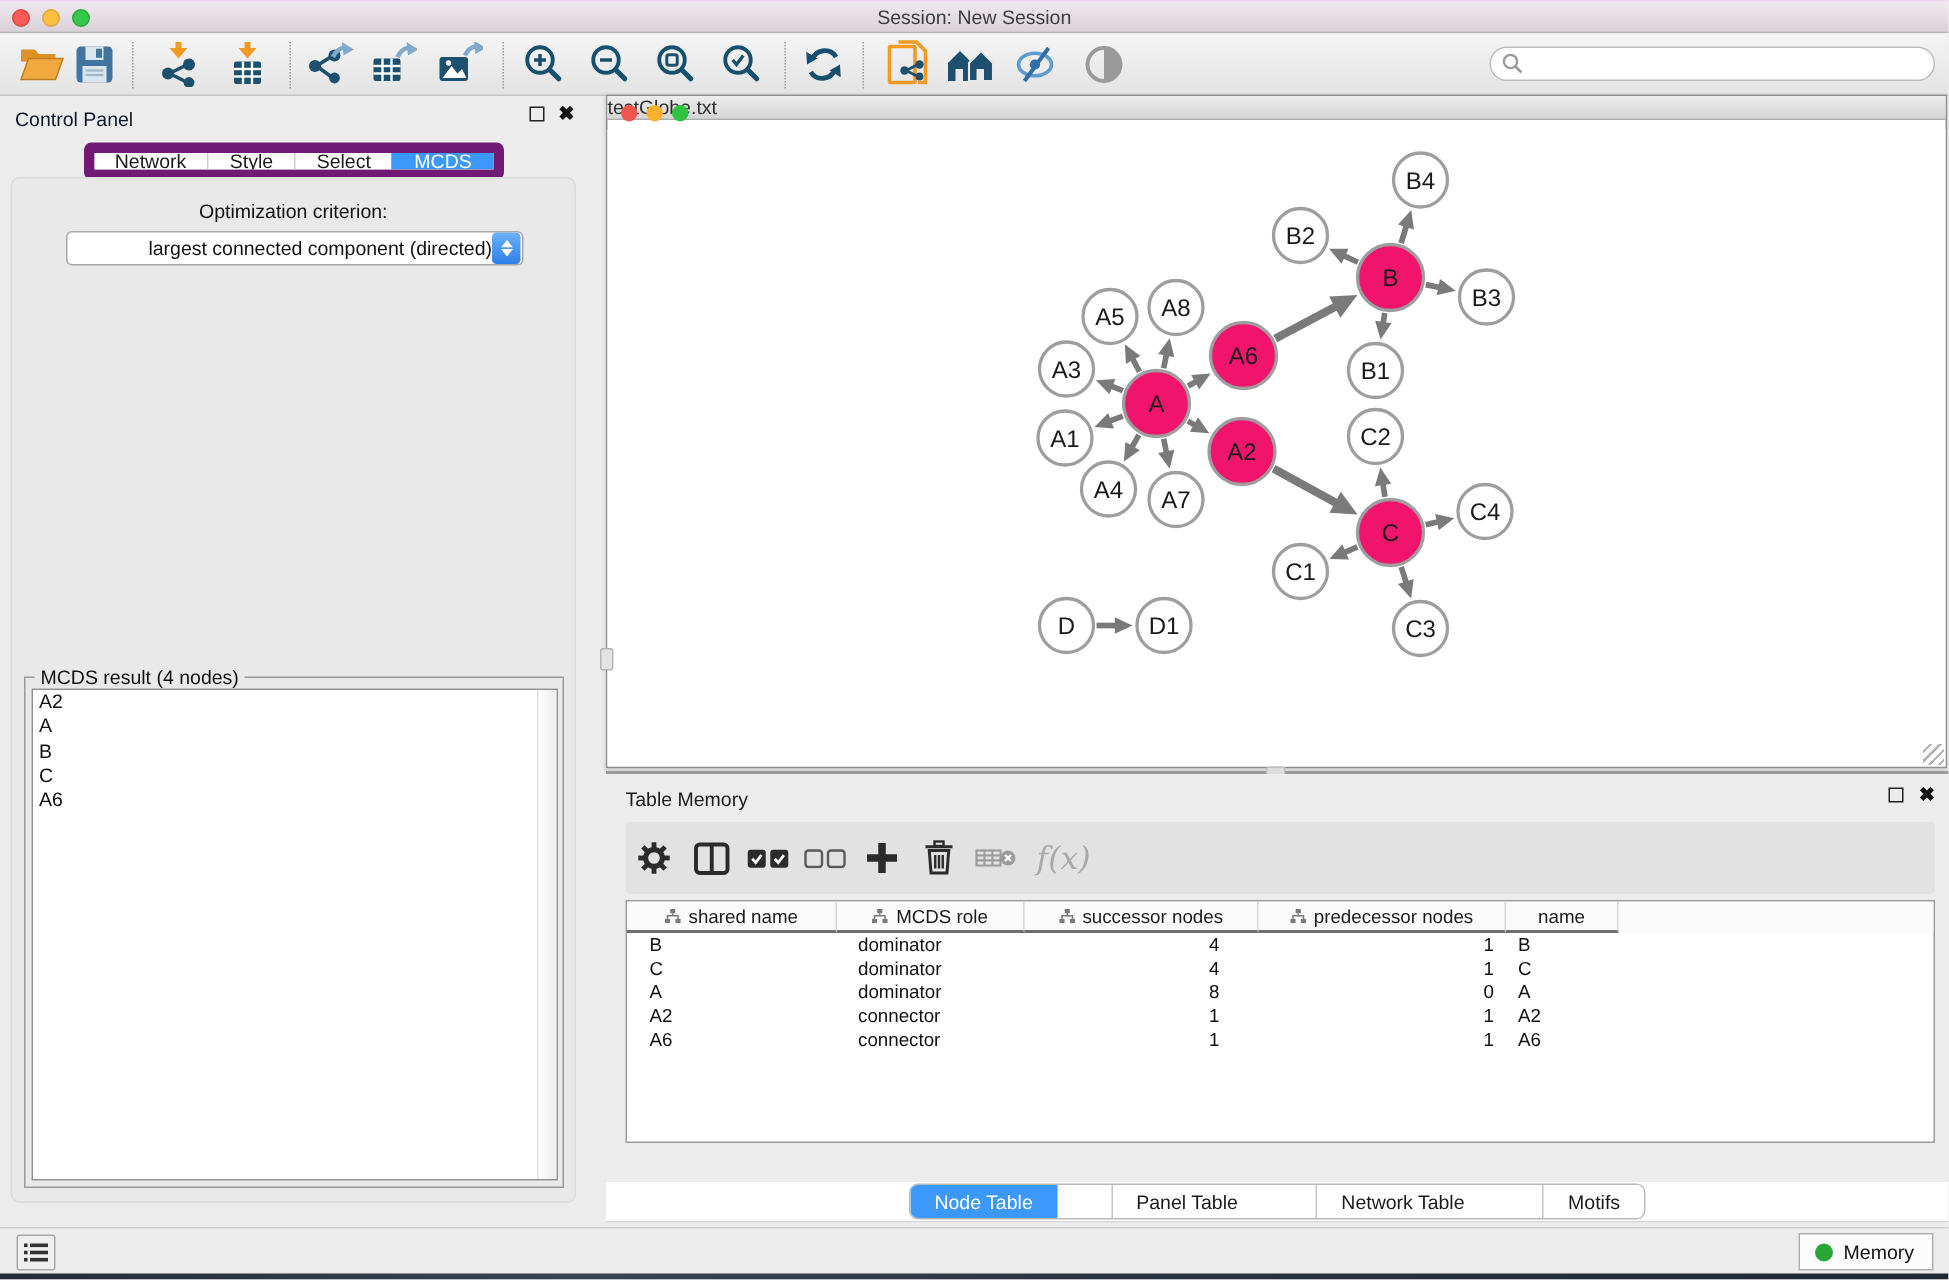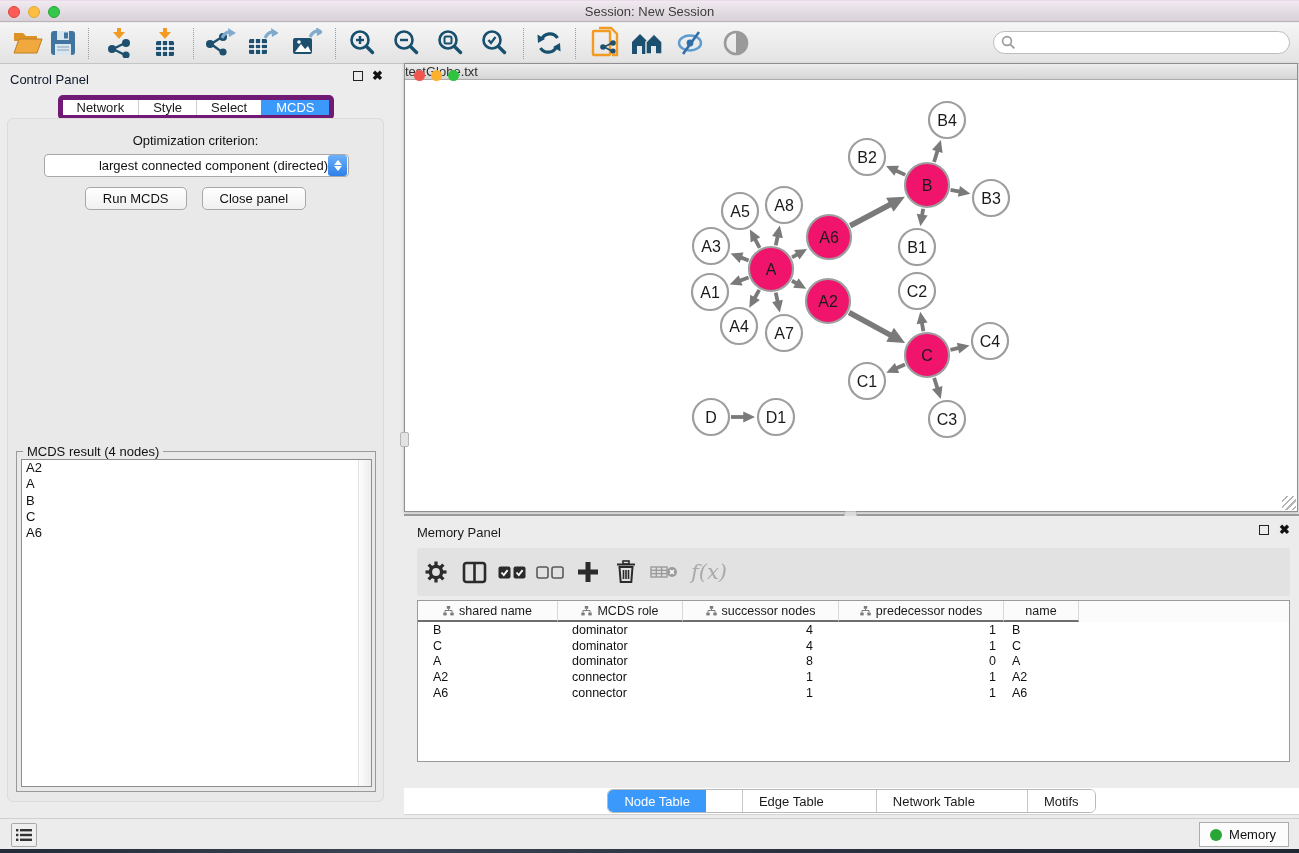--- a/index.html
+++ b/index.html
@@ -27,21 +27,21 @@
   .searchbox { position:absolute; right:9px; top:8px; width:297px; height:23px; background:#FFF;
     border:1px solid #BDBDBD; border-radius:12px; display:flex; align-items:center; padding-left:7px; }
 
   
   .control-panel { position:absolute; left:0; top:64px; width:391px; height:749px; background:#ECECEC; }
   .panel-titlerow { position:absolute; left:10px; top:8px; font-size:13px; color:#0f172a; }
   .panel-ctrls { position:absolute; right:8px; top:7px; display:flex; gap:9px; align-items:center; }
   .float-box { width:10px; height:10px; border:1.6px solid #222; }
   .close-x { font-size:13px; color:#111; font-weight:bold; line-height:10px; }
   .cp-tabs { position:absolute; left:50%; transform:translateX(-50%); top:31px; display:flex;
-    border:5px solid #701a75; border-radius:5px; overflow:hidden; background:#FFF; height:25px; }
+    border:7px solid #701a75; border-radius:5px; overflow:hidden; background:#FFF; height:25px; }
   .cp-tab { padding:0 14px; font-size:13px; color:#1A1A1A; display:flex; align-items:center; background:#FFF; border-left:1px solid #CFCFCF; }
   .cp-tab:first-child { border-left:none; }
   .cp-tab.sel { background:#3B99FC; color:#FFF; border-left-color:#3B99FC; }
   .cp-body { position:absolute; left:7px; top:54px; width:377px; height:684px; background:#E9E9E9;
     border:1px solid #DBDBDB; border-radius:6px; }
   .opt-label { position:absolute; left:0; width:100%; top:14px; text-align:center; font-size:13px; color:#111; }
   .criterion { position:absolute; left:36px; top:35px; width:305px; height:23px; background:#FFF;
     border:1px solid #A8A8A8; border-radius:4px; display:flex; align-items:center;text-align:right; }
   .criterion-text { flex:1; font-size:13px; color:#111; padding-left:8px; white-space:nowrap; }
   .stepper { width:19px; height:21px; margin-right:1px; border-radius:3px;
@@ -302,24 +302,20 @@
       <div class="criterion">
         <div class="criterion-text">largest connected component (directed)</div>
         <div class="stepper">
           <svg width="8" height="5" viewBox="0 0 8 5">
               <polygon points="4,0 8,5 0,5" fill="#FFF"></polygon>
             </svg>
           <svg width="8" height="5" viewBox="0 0 8 5">
               <polygon points="0,0 8,0 4,5" fill="#FFF"></polygon>
             </svg>
         </div>
-      </div>
-      <div class="cp-buttons">
-        <div class="btn">Run MCDS</div>
-        <div class="btn">Close panel</div>
       </div>
       <div class="result-group">
         <div class="result-legend">MCDS result (4 nodes)</div>
         <div class="result-list">
           <div>
               <div class="list-item">A2</div>
               <div class="list-item">A</div>
               <div class="list-item">B</div>
               <div class="list-item">C</div>
               <div class="list-item">A6</div>
@@ -424,21 +420,21 @@
         </svg>
     </div>
     <div class="net-grip"></div>
     <div class="net-side-handle"></div>
   </div>
 
   <div class="h-divider"></div>
   <div class="h-handle"></div>
 
   <div class="table-panel">
-    <div class="tp-title">Memory Panel</div>
+    <div class="tp-title">Table Memory</div>
     <div class="tp-ctrls">
       <div class="float-box"></div>
       <div class="close-x">✖</div>
     </div>
     <div class="tp-toolbar">
       <div class="tpi">
         <svg width="24" height="24" viewBox="0 0 24 24">
             <circle cx="12" cy="12" r="5.6" fill="none" stroke="#2B2B2B" stroke-width="3.4"></circle>
             <g stroke="#2B2B2B" stroke-width="3.2">
               <line x1="12" y1="1.5" x2="12" y2="5.5"></line>
@@ -583,21 +579,21 @@
             <div class="tcell c2">1</div>
             <div class="tcell c3">1</div>
             <div class="tcell c4">A6</div>
           </div>
         </div>
     </div>
 
     <div class="tp-tabs-strip">
       <div class="tp-tabs">
         <div class="tp-tab sel">Node Table</div>
-        <div class="tp-tab">Edge Table</div>
+        <div class="tp-tab">Panel Table</div>
         <div class="tp-tab">Network Table</div>
         <div class="tp-tab">Motifs</div>
       </div>
     </div>
   </div>
 
   <div class="statusbar">
     <div class="list-btn">
       <svg width="16" height="14" viewBox="0 0 16 14">
           <g fill="#333">

